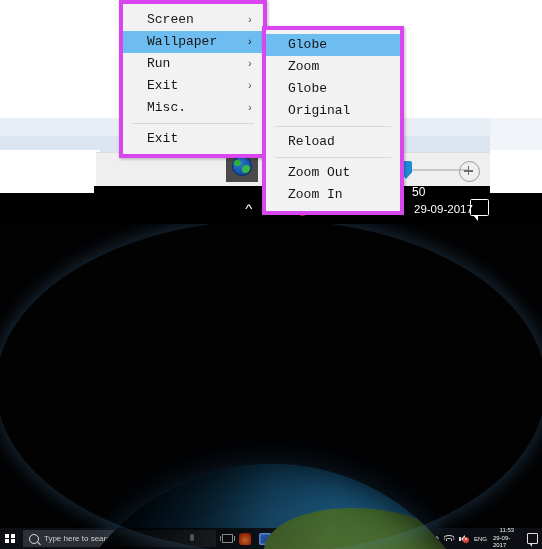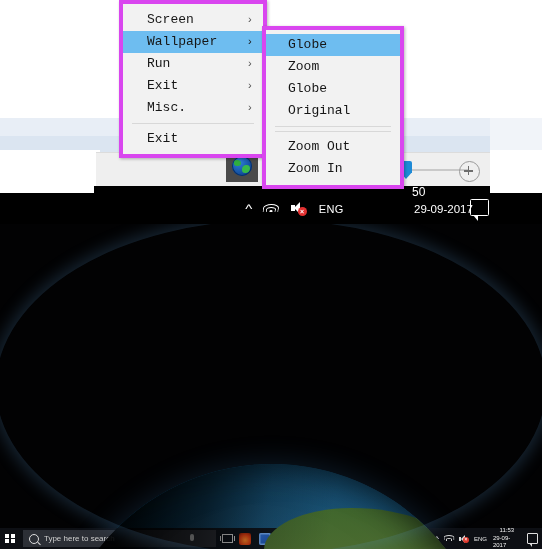--- a/index.html
+++ b/index.html
@@ -300,20 +300,23 @@
     <div class="mi">
       <span>Zoom</span>
     </div>
     <div class="mi">
       <span>Globe</span>
     </div>
     <div class="mi">
       <span>Original</span>
     </div>
     <div class="msep"></div>
+    <div class="mi">
+      <span>Reload</span>
+    </div>
     <div class="msep"></div>
     <div class="mi">
       <span>Zoom Out</span>
     </div>
     <div class="mi">
       <span>Zoom In</span>
     </div>
   </div>
 </div>
 

